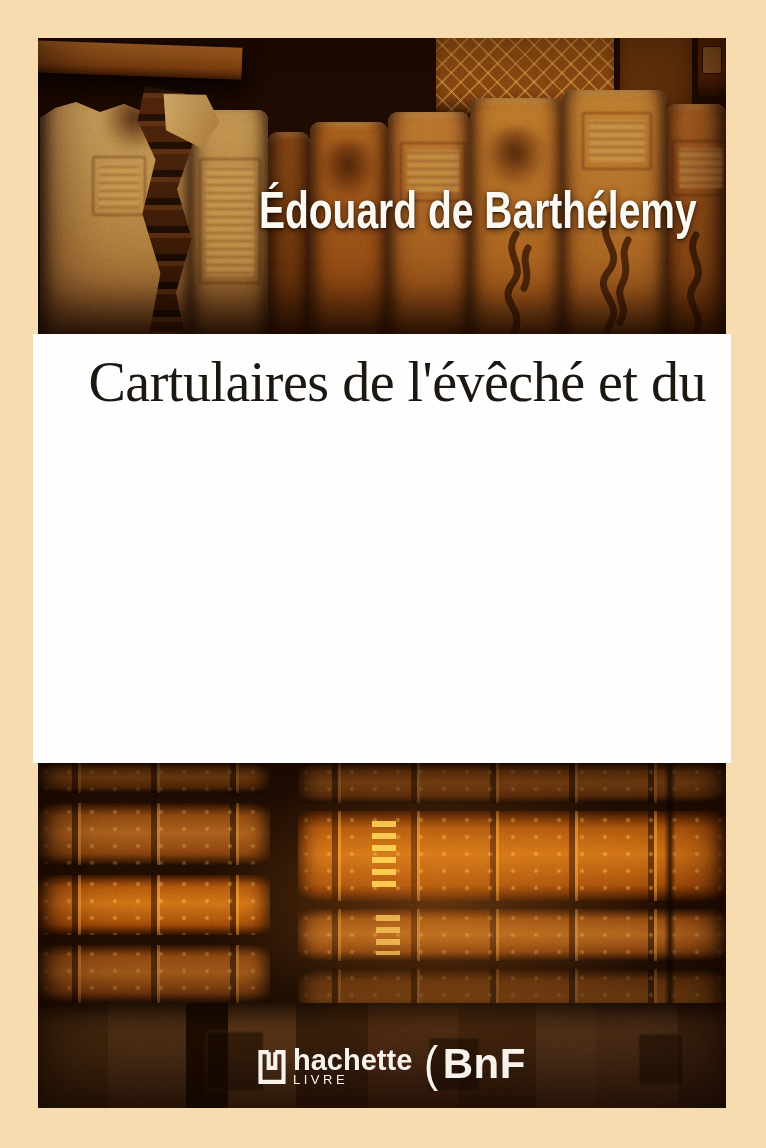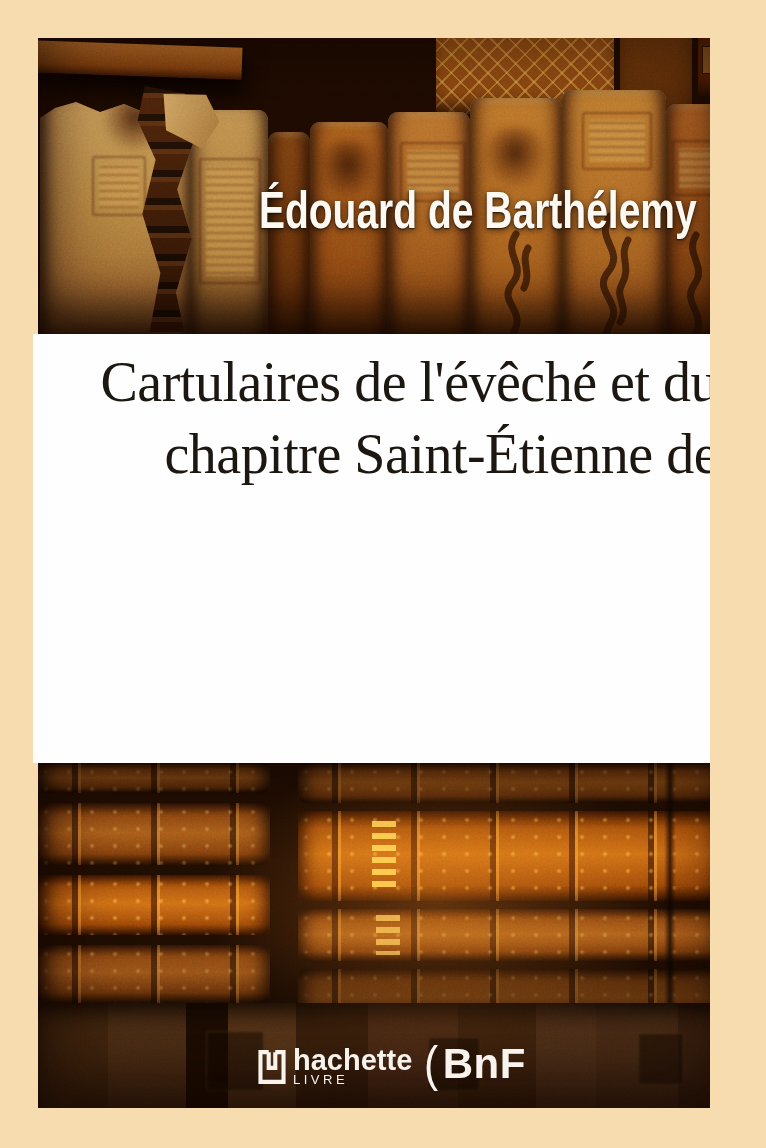--- a/index.html
+++ b/index.html
@@ -6,25 +6,25 @@
     --cream:#f7dcb0;
     --panel:#fefefe;
     --ink:#1d1712;
     --sepia-dark:#1c0b02;
     --sepia-mid:#8a4c16;
     --sepia-light:#b5752f;
     --logo-ink:#f8f4ed;
   }
   html,body{margin:0;padding:0;}
   body{width:766px;height:1148px;background:var(--cream);font-family:"Liberation Sans",sans-serif;overflow:hidden;}
-  .cover{position:relative;width:710px;height:1148px;background:var(--cream);overflow:hidden;}
+  .cover{position:relative;width:766px;height:1148px;background:var(--cream);overflow:hidden;}
 
   
   .white-band{position:absolute;left:33px;top:334px;width:698px;height:429px;background:var(--panel);}
-  .title{box-sizing:border-box;width:100%;padding:12px 13px 0 0;text-align:right;
+  .title{box-sizing:border-box;width:100%;padding:12px 25px 0 0;text-align:right;
          font-family:"Liberation Serif",serif;font-weight:400;color:var(--ink);
          font-size:56px;line-height:72px;letter-spacing:-0.5px;}
   .title span{display:block;white-space:nowrap;}
 
   
   .photo{position:absolute;left:38px;width:688px;overflow:hidden;background:var(--sepia-dark);}
   .photo-top{top:38px;height:296px;}
   .photo-bottom{top:763px;height:345px;background:#1d0d03;}
   .grain{position:absolute;inset:0;filter:url(#grain);mix-blend-mode:overlay;opacity:.5;pointer-events:none;}
   .vignette{position:absolute;inset:0;pointer-events:none;
@@ -170,21 +170,20 @@
 
     <div class="vignette"></div>
     <div class="grain"></div>
 
     <div class="author">Édouard de Barthélemy</div>
   </div>
 
   <div class="white-band">
     <div class="title">
       <span>Cartulaires de l'évêché et du</span>
-      <span>chapitre Saint-Étienne de</span>
     </div>
   </div>
 
   <div class="photo photo-bottom">
     <div class="stack-left">
       <div class="row dim" style="left:0;top:0;width:100%;height:30px;"></div>
       <div class="row" style="left:0;top:40px;width:100%;height:62px;"></div>
       <div class="row lit" style="left:0;top:112px;width:100%;height:60px;"></div>
       <div class="row" style="left:0;top:182px;width:100%;height:58px;"></div>
     </div>

